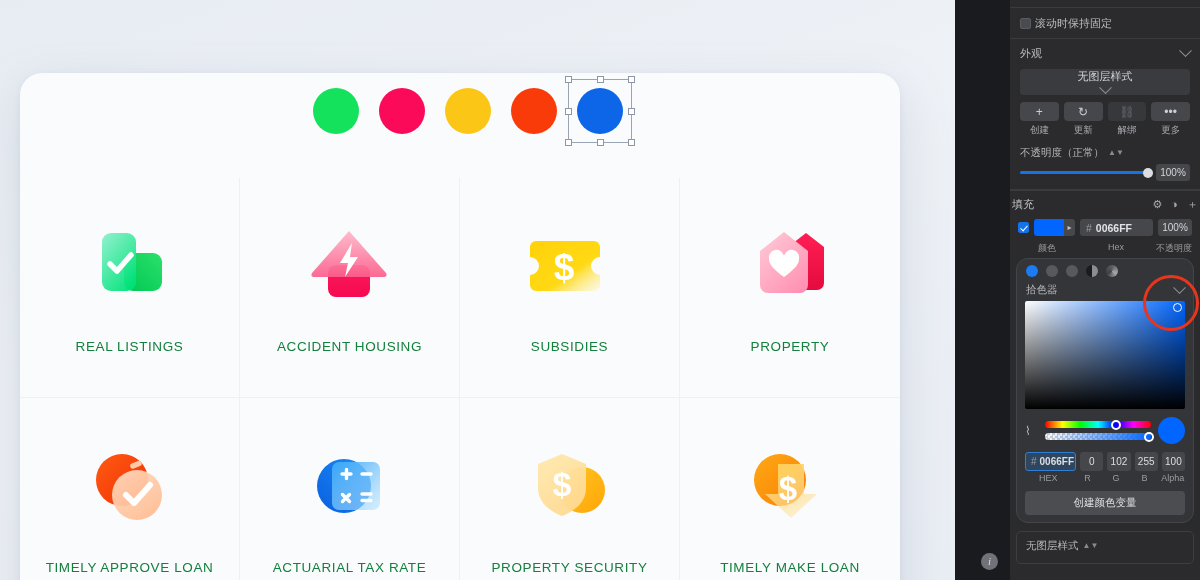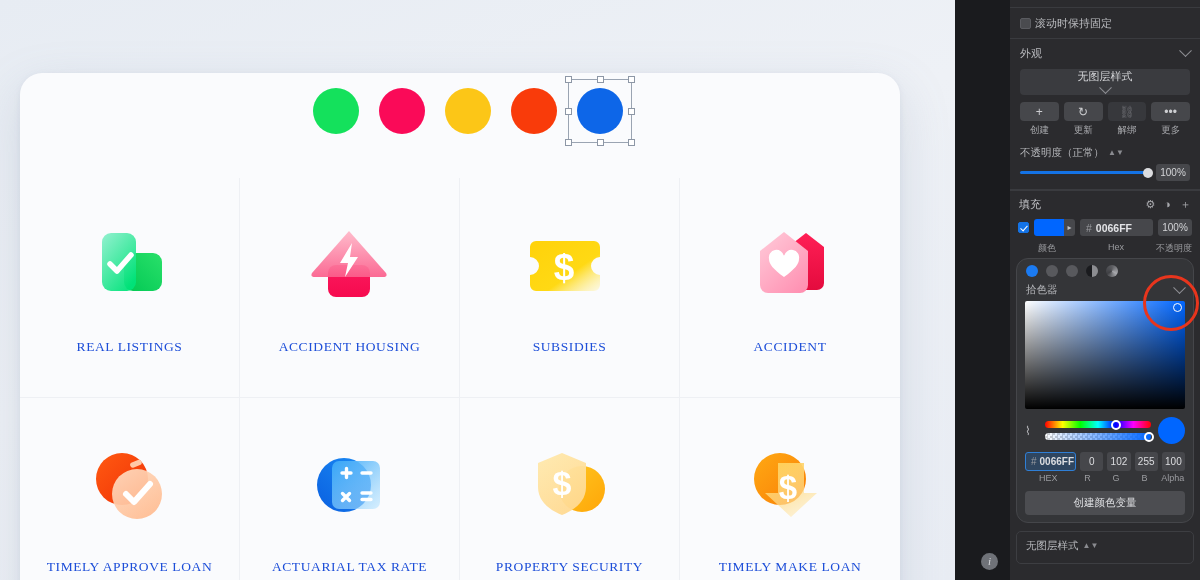--- a/index.html
+++ b/index.html
@@ -65,23 +65,22 @@
     align-items: center; justify-content: center;
     border-right: 1px solid #eef0f4;
     border-bottom: 1px solid #eef0f4;
     gap: 26px;
   }
   .cell:nth-child(4n) { border-right: none; }
   .cell:nth-child(n+5) { border-bottom: none; }
   .icon-holder { width: 92px; height: 92px; position: relative; }
   .cell-label {
     font-size: 13.5px; letter-spacing: 0.6px;
-    color: #1d4ed8; font-weight: 400;
+    color: #15803d; font-weight: 400;
     white-space: nowrap;
-    font-family: Liberation Serif, serif;
   }
 
   
   #gap-strip {
     position: absolute; left: 955px; top: 0;
     width: 55px; height: 580px;
     background: #1a1b1e;
   }
   #info-badge {
     position: absolute; left: 26px; top: 553px;
@@ -142,21 +141,21 @@
   .op-lbl { font-size: 10.5px; color: #b7b8bc; }
   .stepper { font-size: 8px; color: #8a8b90; line-height: 1; }
   .slider-row { display: flex; align-items: center; gap: 7px; padding: 4px 10px 8px 10px; }
   .track { position: relative; flex: 1; height: 3px; border-radius: 2px; background: #1473e6; }
   .knob { position: absolute; right: -4px; top: -3.5px; width: 10px; height: 10px; border-radius: 50%; background: #dcdde0; }
   .numbox {
     min-width: 34px; height: 17px; border-radius: 3px; background: #46474b;
     font-size: 10px; color: #d3d4d7; display: flex; align-items: center; justify-content: center;
   }
 
-  .fill-head { display: flex; align-items: center; justify-content: space-between; height: 26px; padding: 0 9px; }
+  .fill-head { display: flex; align-items: center; justify-content: space-between; height: 26px; padding: 0 2px; }
   .fh-left { font-size: 11px; color: #c6c7cb; }
   .fh-icons { display: flex; gap: 9px; align-items: center; color: #a7a8ac; font-size: 11px; }
 
   .fill-row { display: flex; align-items: center; gap: 5px; padding: 2px 8px 0 8px; }
   .sw-pair { display: flex; align-items: center; height: 17px; border-radius: 3px; overflow: hidden; }
   .sw-color { width: 30px; height: 17px; background: #0066ff; }
   .sw-side { width: 11px; height: 17px; background: #47484c; display: flex; align-items: center; justify-content: center; color: #c3c4c8; font-size: 8px; }
   .hexbox {
     flex: 1; height: 17px; border-radius: 3px; background: #46474b;
     display: flex; align-items: center; gap: 4px; padding: 0 6px;
@@ -341,21 +340,21 @@
                   <linearGradient id="g4a" x1="0.1" y1="0" x2="0.9" y2="1">
                     <stop offset="0" stop-color="#ffc9d8"></stop>
                       <stop offset="1" stop-color="#ff8fb1"></stop>
                   </linearGradient>
                 </defs>
                 <path d="M44 26 L62 12 L80 26 v36 a7 7 0 0 1 -7 7 h-29 z" fill="url(#g4b)"></path>
                 <path d="M16 30 L40 11 L64 30 v34 a8 8 0 0 1 -8 8 h-32 a8 8 0 0 1 -8 -8 z" fill="url(#g4a)"></path>
                 <path d="M40 56 c-11 -8 -15 -13 -15 -18 a7.5 7.5 0 0 1 15 -3 a7.5 7.5 0 0 1 15 3 c0 5 -4 10 -15 18 z" fill="#ffffff"></path>
               </svg>
             </div>
-            <div class="cell-label">ACCIDENT</div>
+            <div class="cell-label">PROPERTY</div>
           </div>
 
           <div class="cell">
             <div class="icon-holder">
               <svg viewBox="0 0 92 92" width="92" height="92">
                 <defs>
                   <linearGradient id="g5a" x1="0" y1="0" x2="1" y2="1">
                     <stop offset="0" stop-color="#ff5a12"></stop>
                       <stop offset="1" stop-color="#f03005"></stop>
                   </linearGradient>

